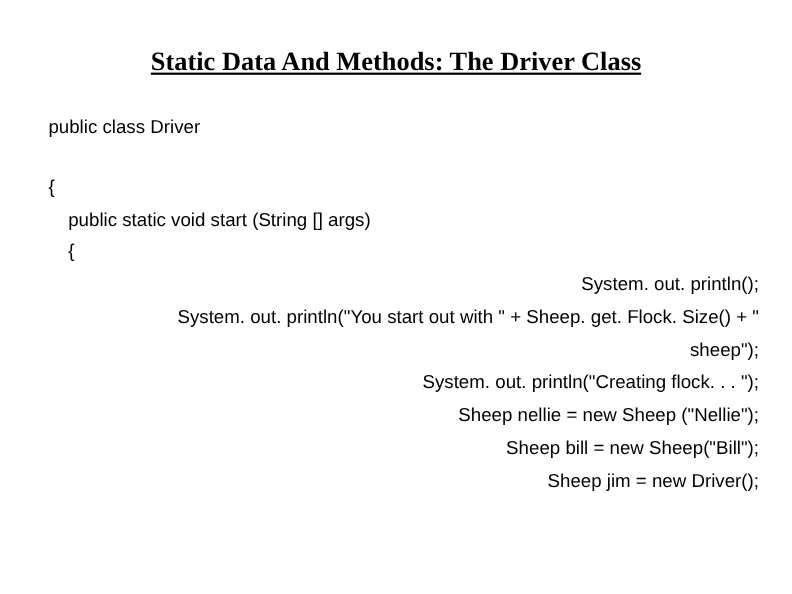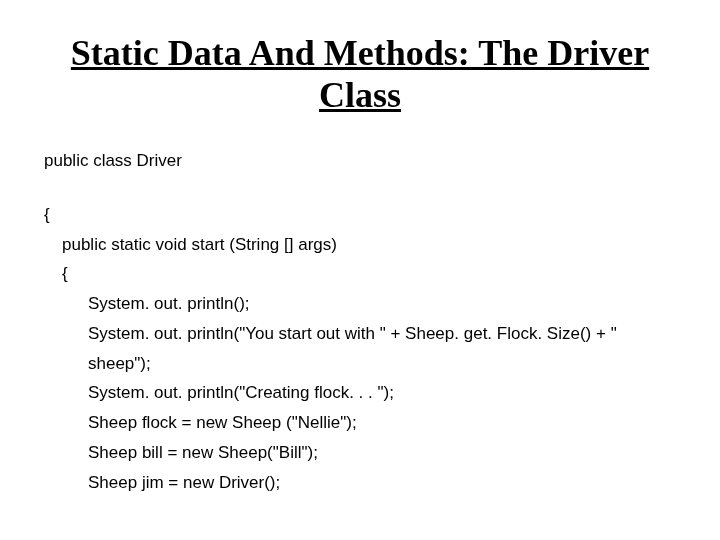--- a/index.html
+++ b/index.html
@@ -14,53 +14,53 @@
     overflow: hidden;
   }
   .slide {
     width: 720px;
     height: 540px;
     position: relative;
     box-sizing: border-box;
   }
   .title {
     font-family: "Times New Roman", Times, serif;
-    font-size: 36px;
+    font-size: 24px;
     font-weight: bold;
     text-decoration: underline;
     text-align: center;
-    margin-top: 32px;
+    margin-top: 44px;
     margin-bottom: 30px;
     padding: 0 40px;
   }
   .code-block {
     font-family: Arial, Helvetica, sans-serif;
     font-size: 17px;
     line-height: 1.75;
     padding-left: 44px;
     padding-right: 30px;
   }
   .i0 { padding-left: 0; margin-top: 24px; }
   .i1 { padding-left: 18px; }
-  .i2 { padding-left: 44px; }
+  .i2 { padding-left: 44px; text-align: right; }
 </style>
 </head>
 <body>
 
 <div class="slide">
 
   <div class="title">Static Data And Methods: The Driver Class</div>
 
   <div class="code-block">
     <div class="i0">public class Driver</div>
     <div class="i0">{</div>
     <div class="i1">public static void start (String [] args)</div>
     <div class="i1">{</div>
     <div class="i2">System. out. println();</div>
     <div class="i2">System. out. println("You start out with " + Sheep. get. Flock. Size() + "</div>
     <div class="i2">sheep");</div>
     <div class="i2">System. out. println("Creating flock. . . ");</div>
-    <div class="i2">Sheep flock = new Sheep ("Nellie");</div>
+    <div class="i2">Sheep nellie = new Sheep ("Nellie");</div>
     <div class="i2">Sheep bill = new Sheep("Bill");</div>
     <div class="i2">Sheep jim = new Driver();</div>
   </div>
 
 </div>
 
 </body></html>

